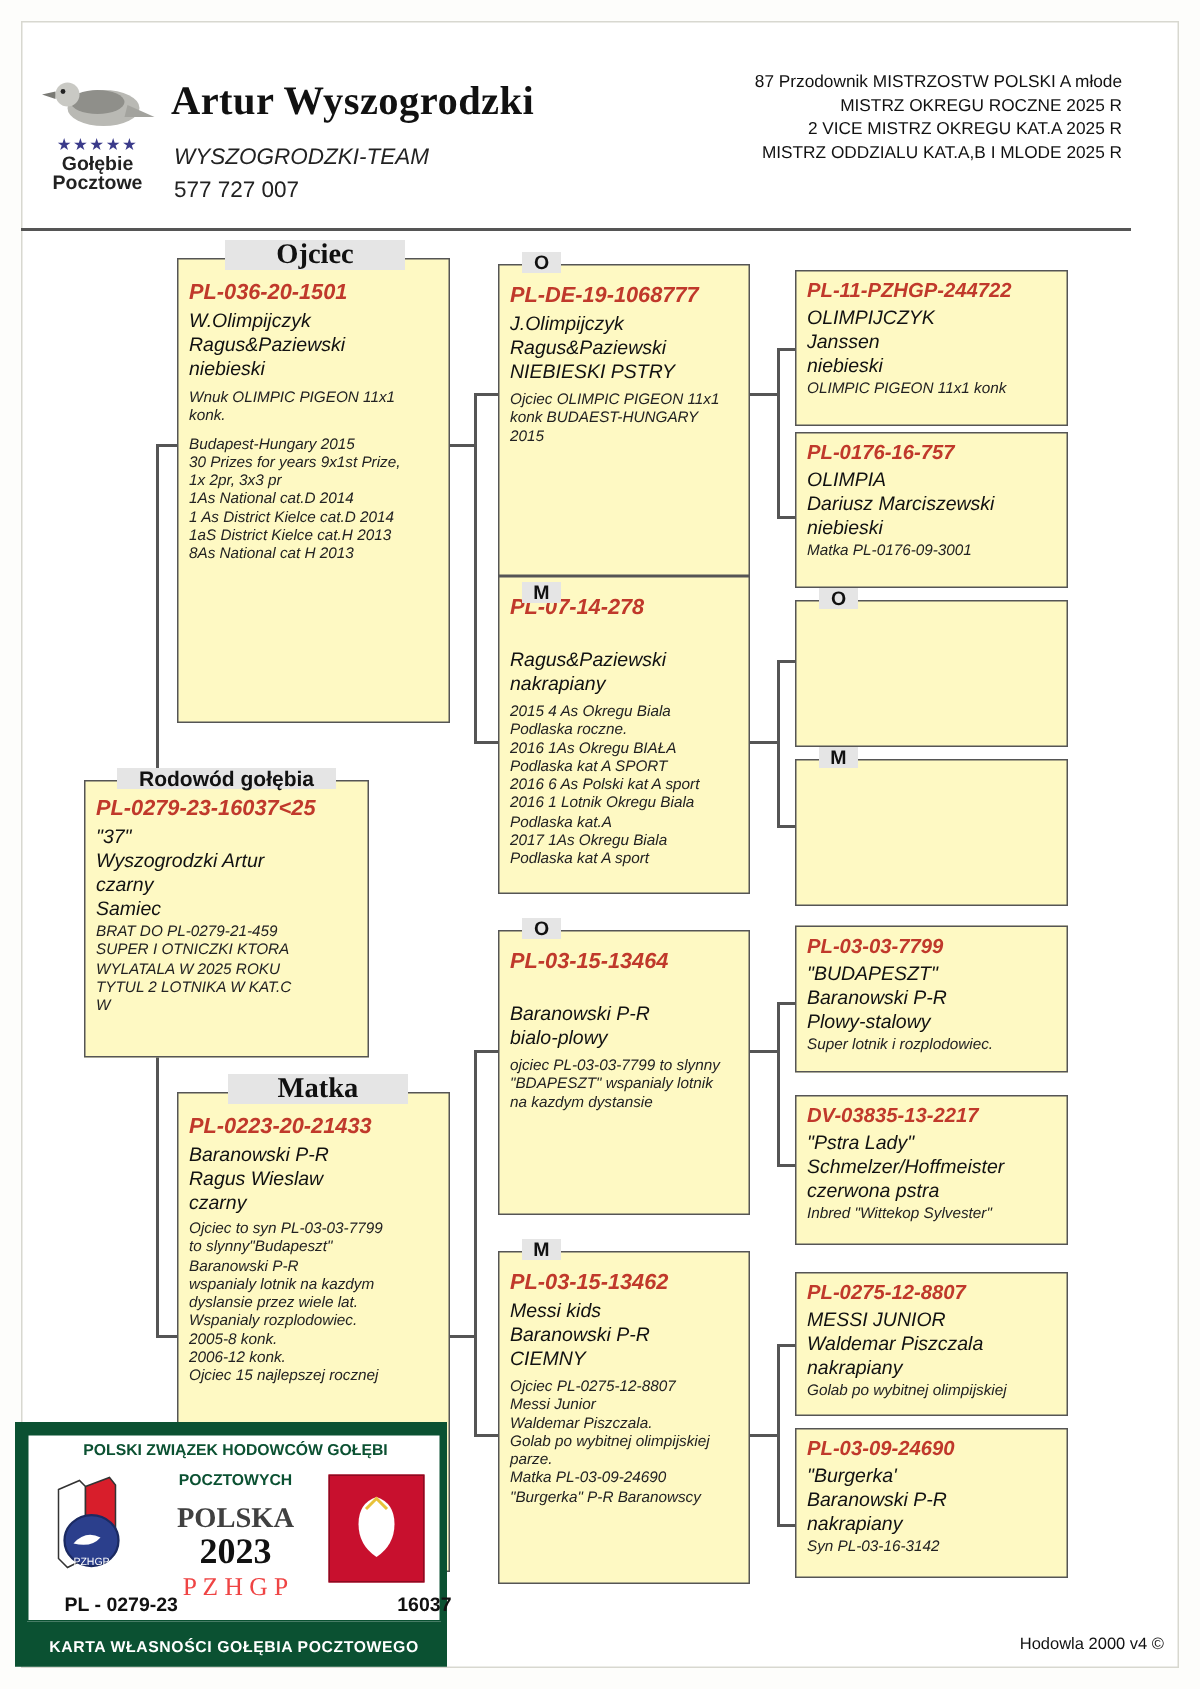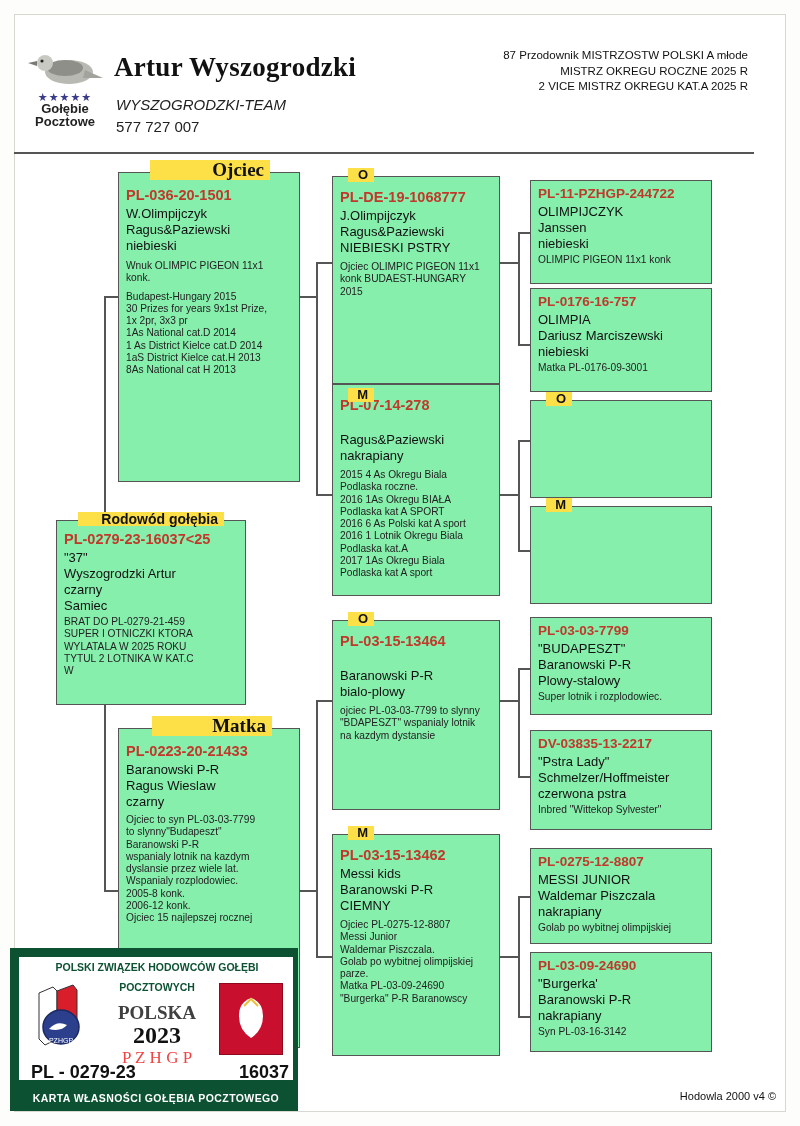--- a/index.html
+++ b/index.html
@@ -71,43 +71,44 @@
   }
   .hr {
     position:absolute; left: 14px; top: 152px; width: 740px;
     border-top: 2px solid #555;
   }
 
   
   .box {
     position:absolute;
     border: 1.5px solid #555;
-    background: #86efac;
+    background: #fef9c3;
     padding: 4px 6px 4px 7px;
     overflow: hidden;
+    font-style: italic;
   }
   .ttl {
     color: #c0392b;
     font-weight: bold;
     font-size: 14.5px;
     line-height: 17px;
     margin-bottom: 2px;
     white-space: nowrap;
   }
   .ttl.sm { font-size: 13.5px; }
   .nm { font-size: 13px; line-height: 16px; color:#111; }
   .sub { font-size: 10.2px; line-height: 12.3px; color:#222; margin-top:2px; }
   .sub div { white-space: nowrap; }
 
   
   .tab {
     position:absolute;
-    background:#fde047;
+    background:#e5e5e5;
     font-weight: bold;
-    text-align:right;
+    text-align:center;
     font-size: 13px;
     line-height: 14px;
     color:#111;
     padding: 0 6px;
   }
   .tab.big {
     font-size: 19px;
     font-family: "Liberation Serif", serif;
     line-height: 20px;
   }
@@ -149,22 +150,22 @@
   .card-polska .p2 { font-size:24px; font-weight:bold; color:#111; line-height:25px;}
   .card-polska .p3 { font-size:17px; font-weight:normal; color:#ef4444; line-height:20px;}
   .flagbox {
     position:absolute; left:14px; top:4px; width:66px; height:70px;
   }
   .emblem {
     position:absolute; right:12px; top:4px; width:64px; height:72px;
     background:#c8102e; border:1px solid #8d0a20;
   }
   .card-bottom {
-    position:absolute; left:4px; top:103px; width:276px; height:22px;
-    font-size:18px; font-weight:bold; color:#111;
+    position:absolute; left:16px; top:103px; width:276px; height:22px;
+    font-size:13px; font-weight:bold; color:#111;
   }
   .card-bottom .lft { position:absolute; left:8px; top:2px; }
   .card-bottom .rgt { position:absolute; right:10px; top:2px; }
   .card-foot {
     position:absolute; left:0; bottom:5px; width:288px;
     text-align:center; color:#ffffff; font-size:10.5px; font-weight:bold;
     letter-spacing:.4px;
   }
   .hodowla {
     position:absolute; right: 24px; bottom: 24px;
@@ -193,20 +194,21 @@
     </div>
 
     <div class="owner-name">Artur Wyszogrodzki</div>
     <div class="owner-team">WYSZOGRODZKI-TEAM</div>
     <div class="owner-phone">577 727 007</div>
 
     <div class="awards">
       <div>87 Przodownik MISTRZOSTW POLSKI  A młode</div>
       <div>MISTRZ OKREGU ROCZNE 2025 R</div>
       <div>2 VICE MISTRZ OKREGU KAT.A 2025 R</div>
+      <div>MISTRZ ODDZIALU KAT.A,B I MLODE 2025 R</div>
     </div>
   </div>
   <div class="hr"></div>
 
   <div class="ln lnh" style="left:104px; top:600px; width:12px;"></div>
   <div class="ln lnv" style="left:104px; top:296px; height:306px;"></div>
   <div class="ln lnh" style="left:104px; top:296px; width:14px;"></div>
   <div class="ln lnv" style="left:104px; top:600px; height:290px;"></div>
   <div class="ln lnh" style="left:104px; top:890px; width:14px;"></div>
 

